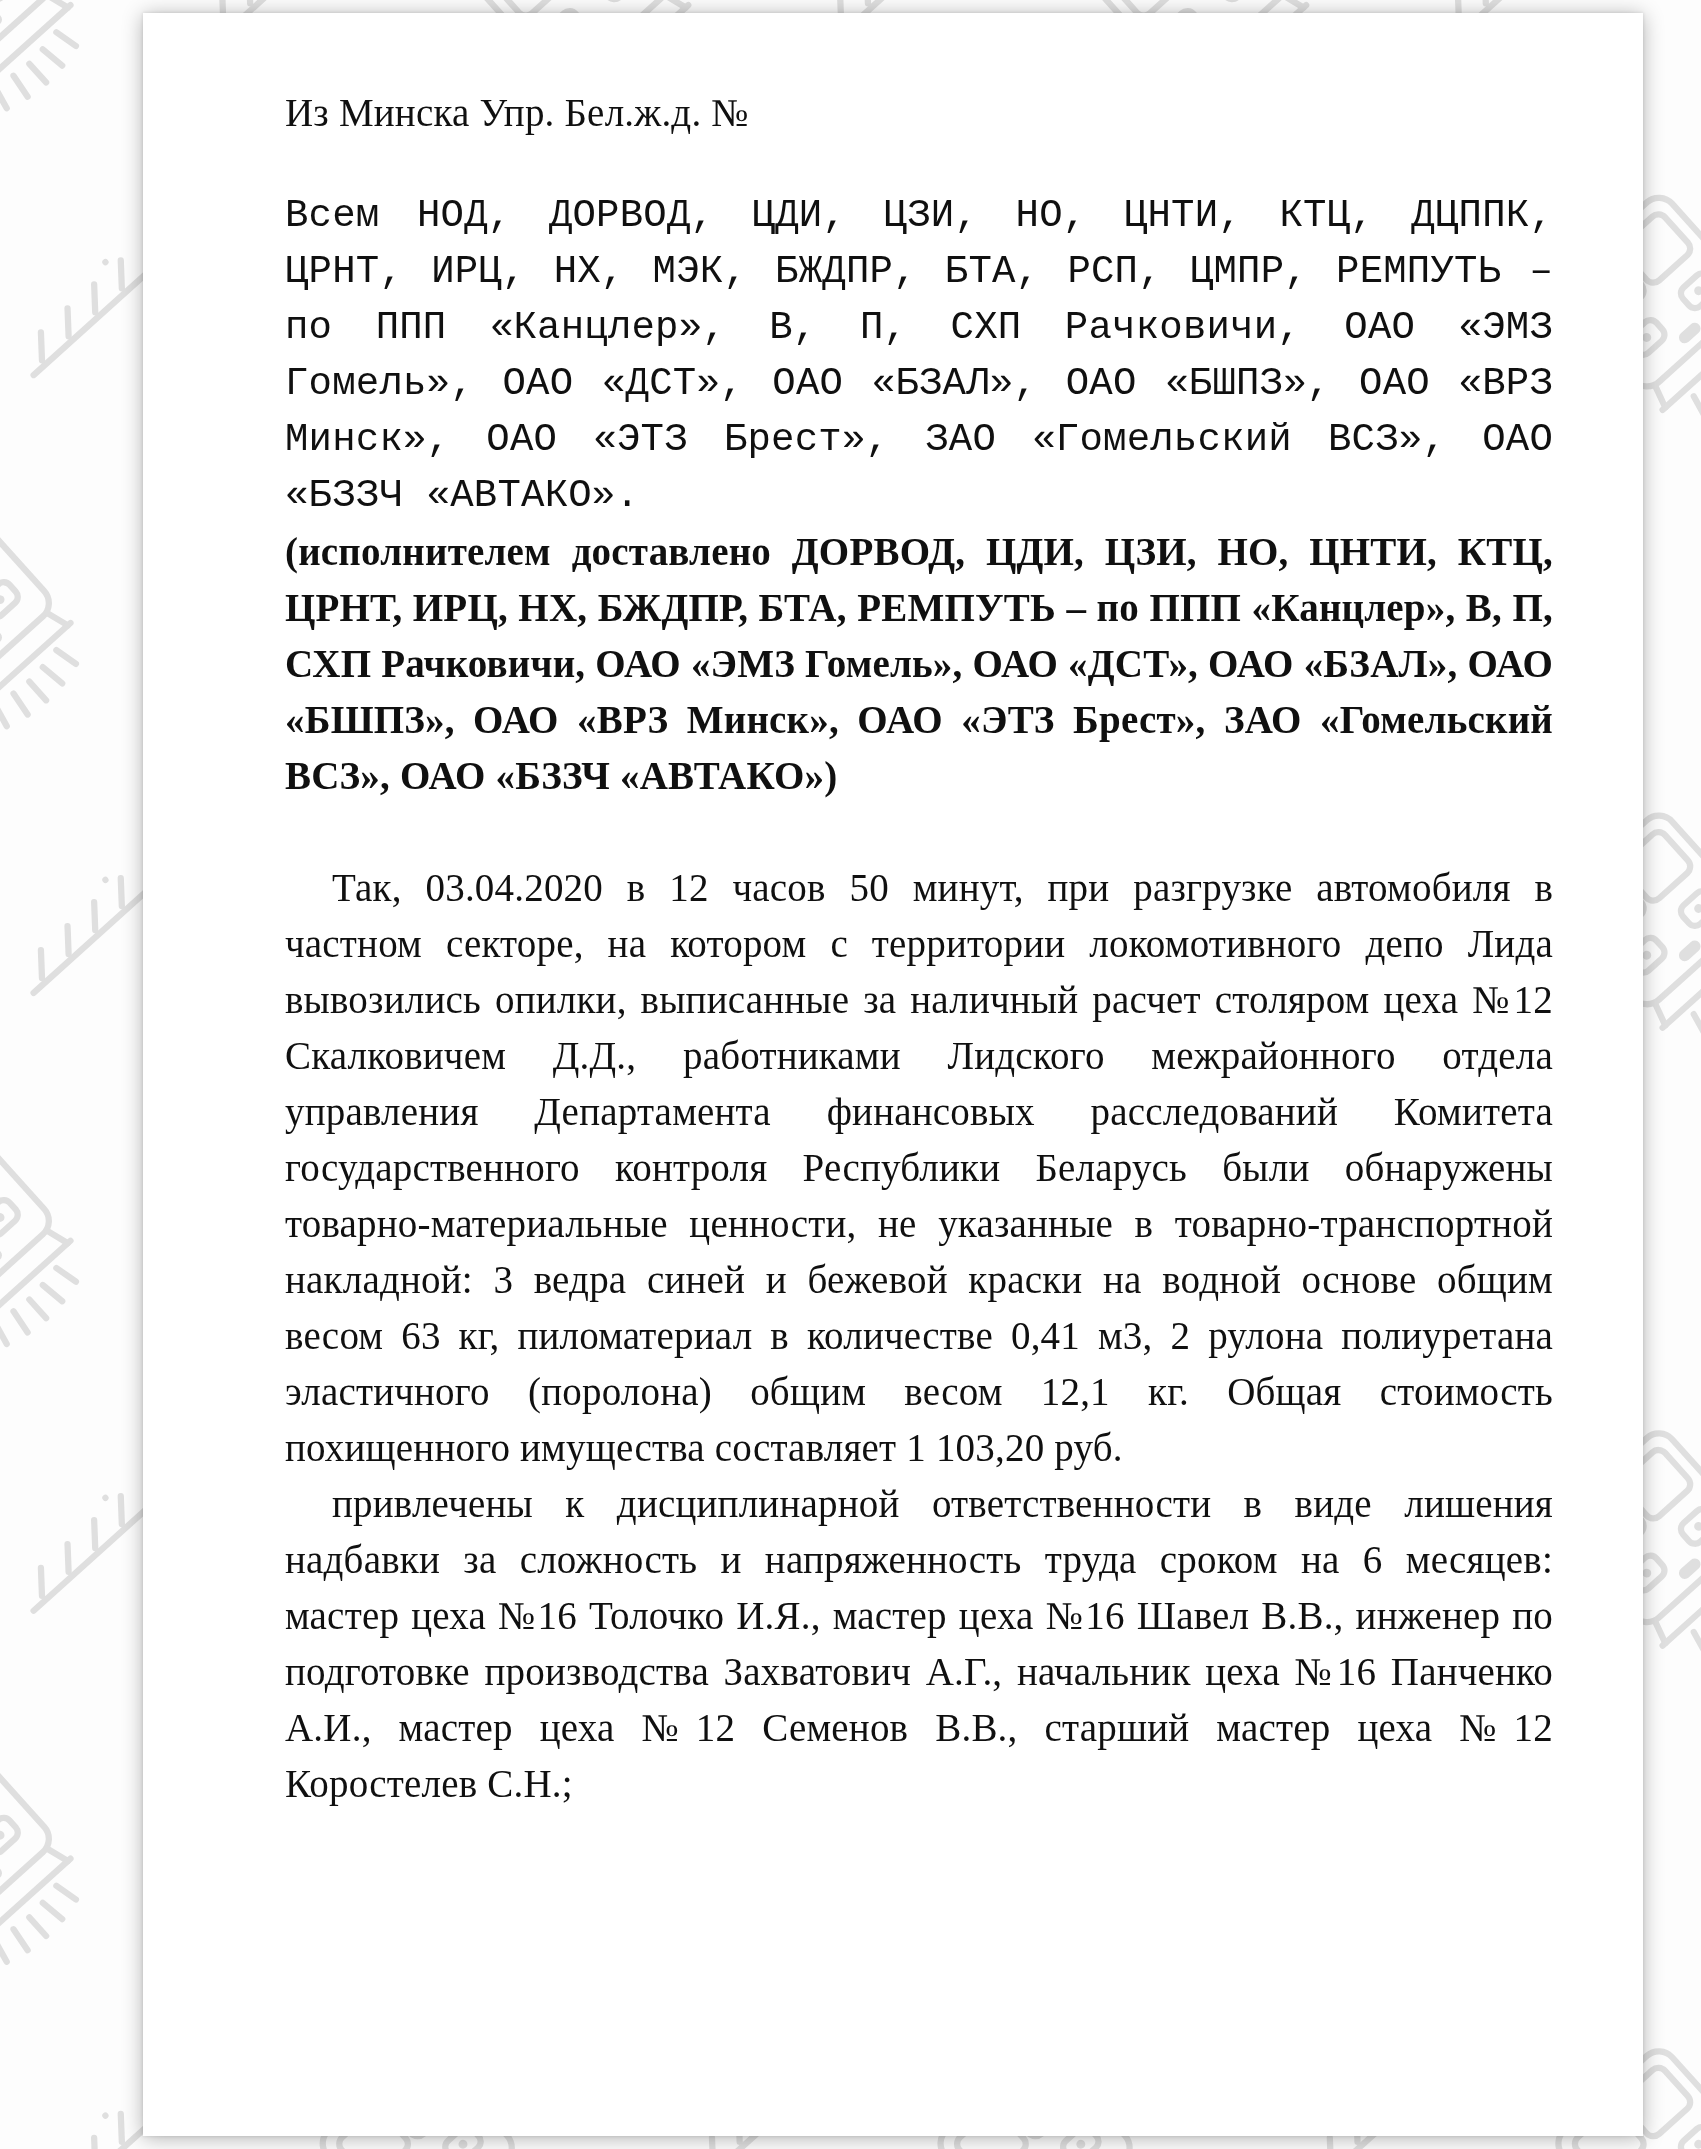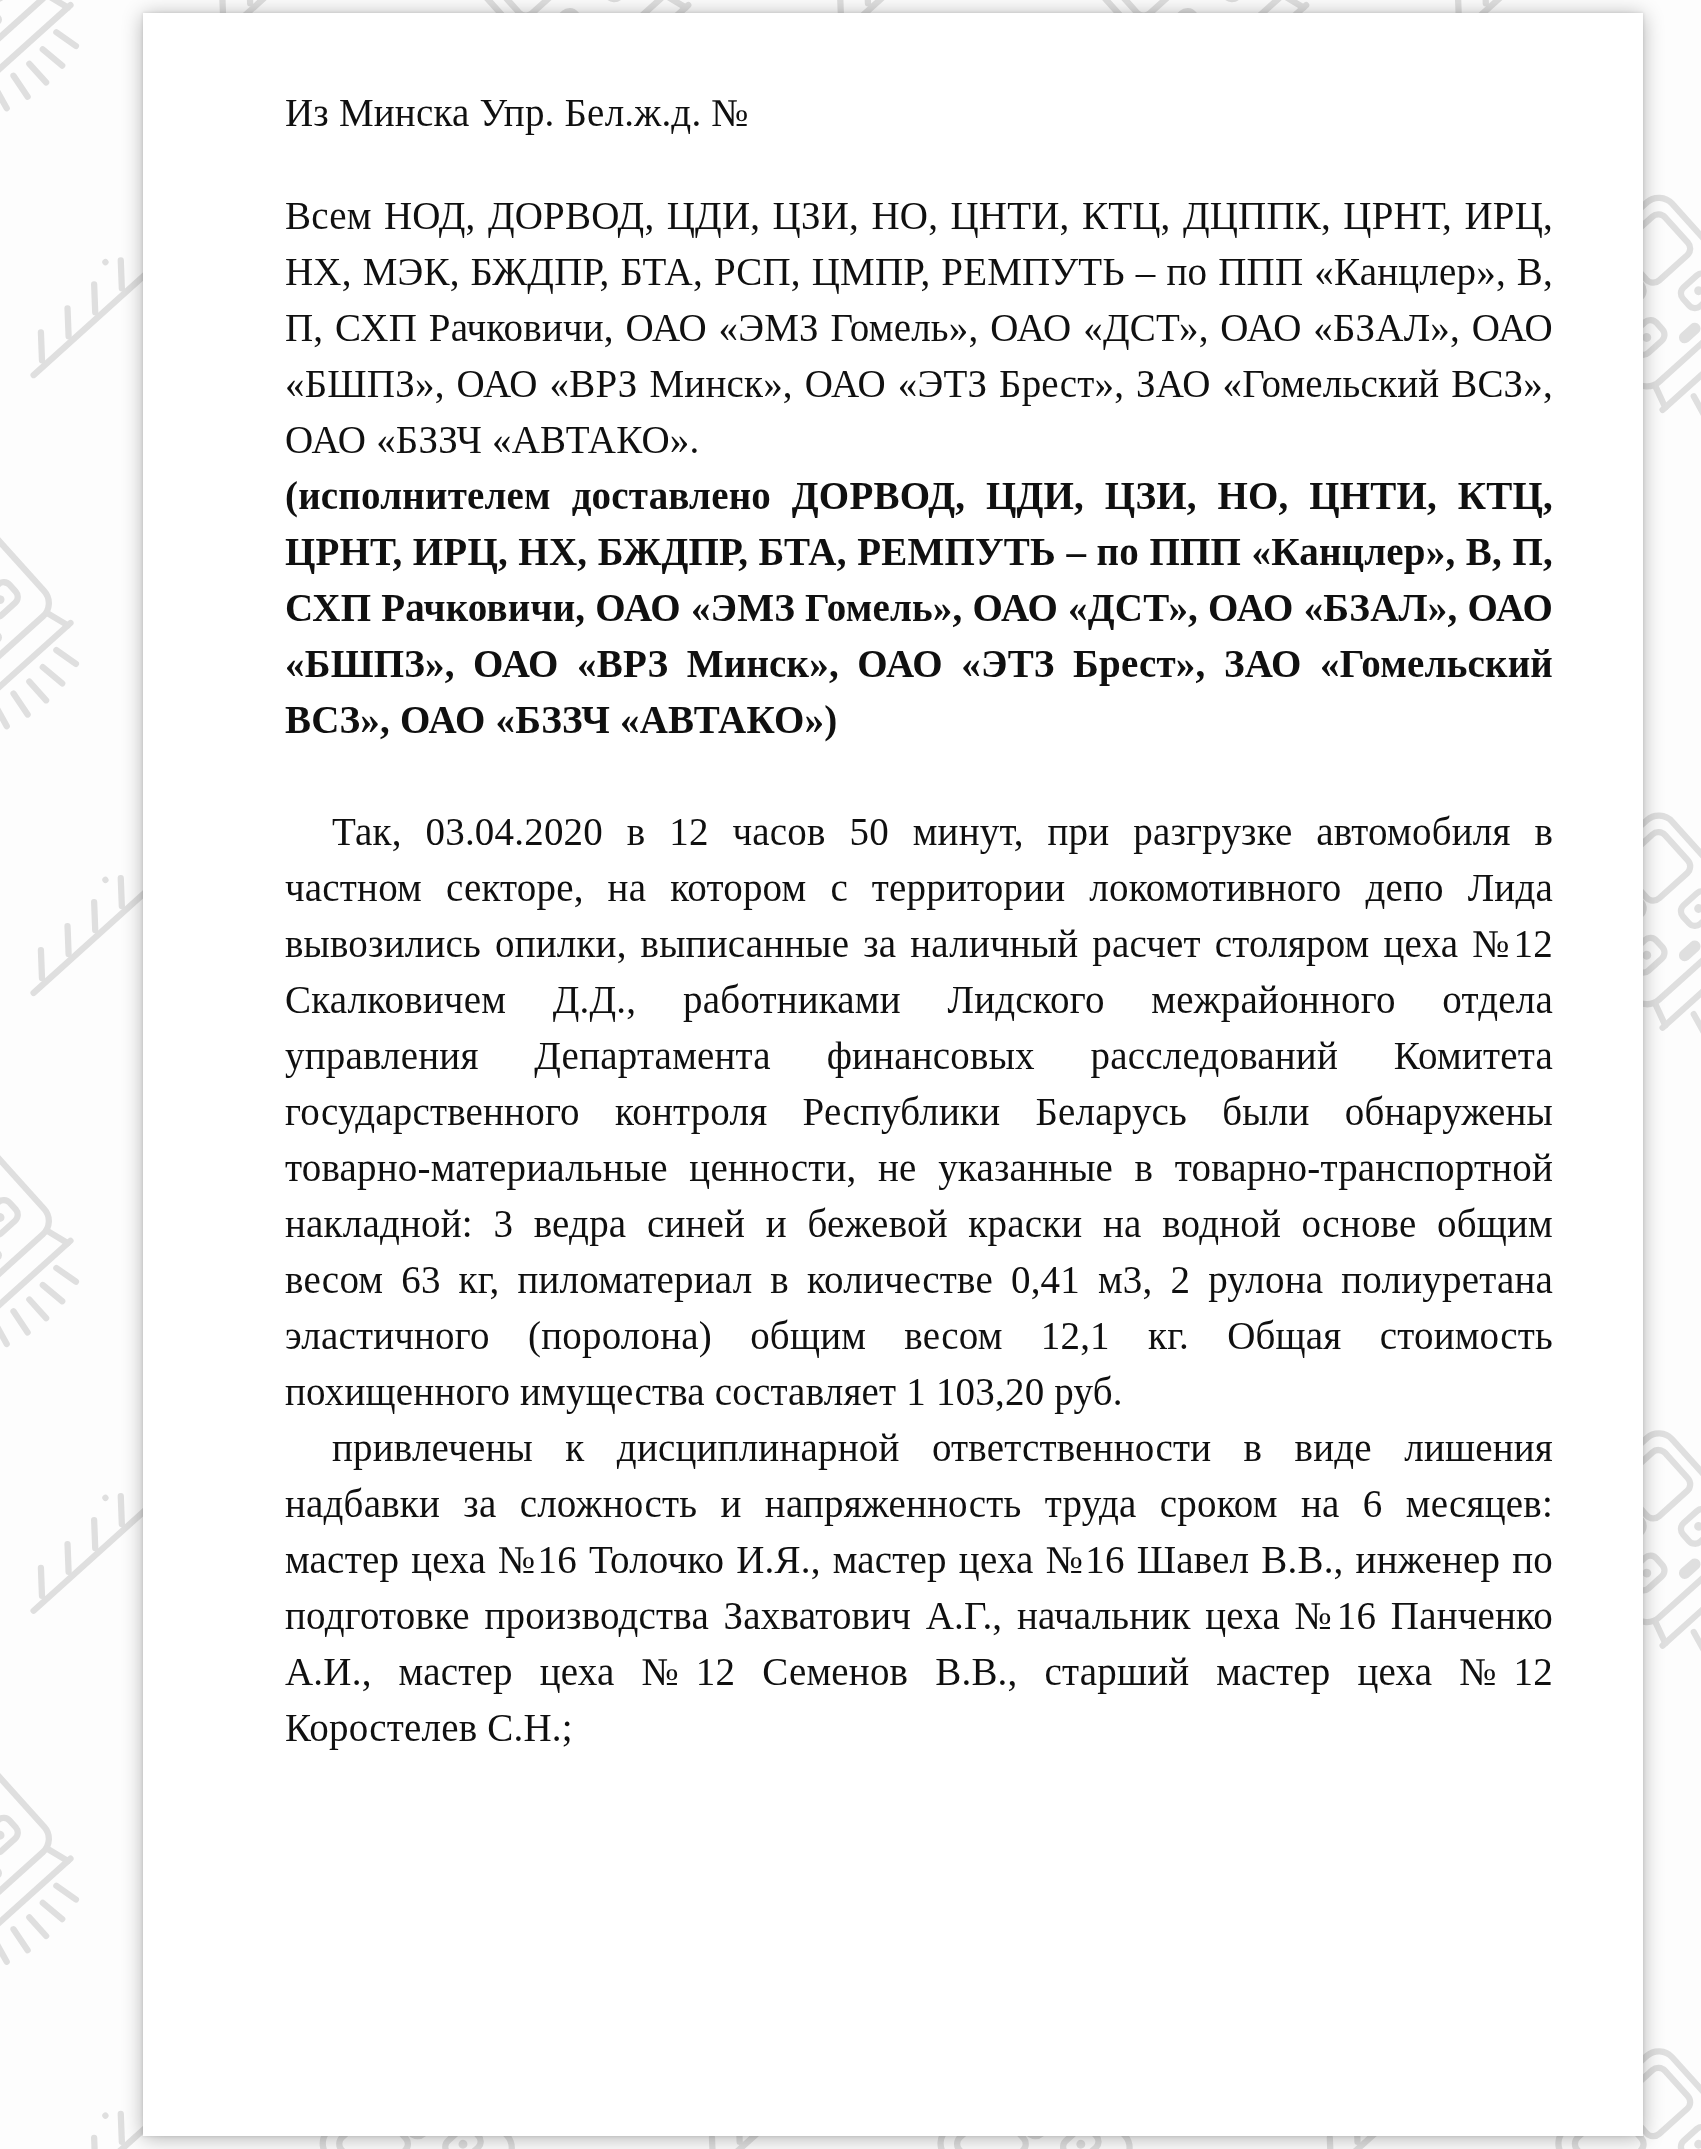--- a/index.html
+++ b/index.html
@@ -27,21 +27,21 @@
   }
   .sheet .text{
     color:#101010;
     font-size:39px;
     line-height:56px;
     text-align:justify;
     letter-spacing:0.2px;
   }
   p{margin:0;padding:0;}
   .origin{ text-align:left; margin-bottom:47px; }
-  .addr{ margin-bottom:0; }
+  .addr{ margin-bottom:0;font-family:Liberation Mono, monospace; }
   .note{ margin-bottom:56px;font-weight:bold; }
   .body-par{ text-indent:47px; }
 </style>
 </head>
 <body>
 
 <div id="canvas">
 
   <svg id="wm-layer" width="1702" height="2149" viewBox="0 0 1900 2400" aria-hidden="true">
     <defs>

